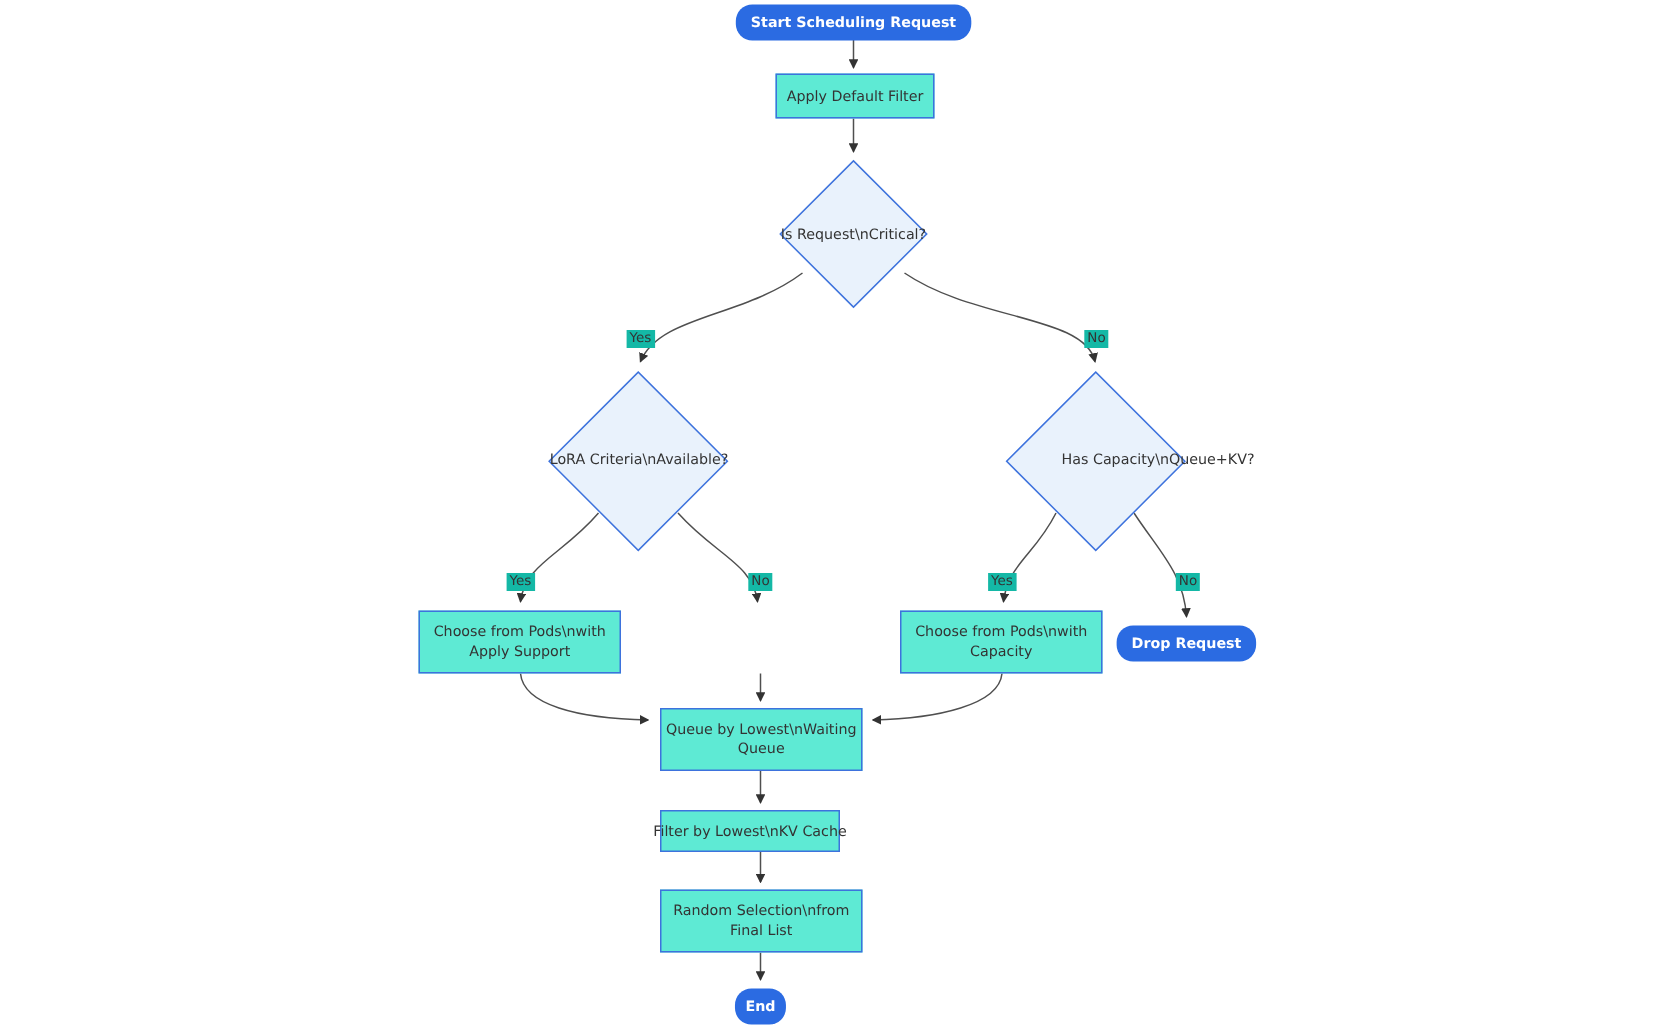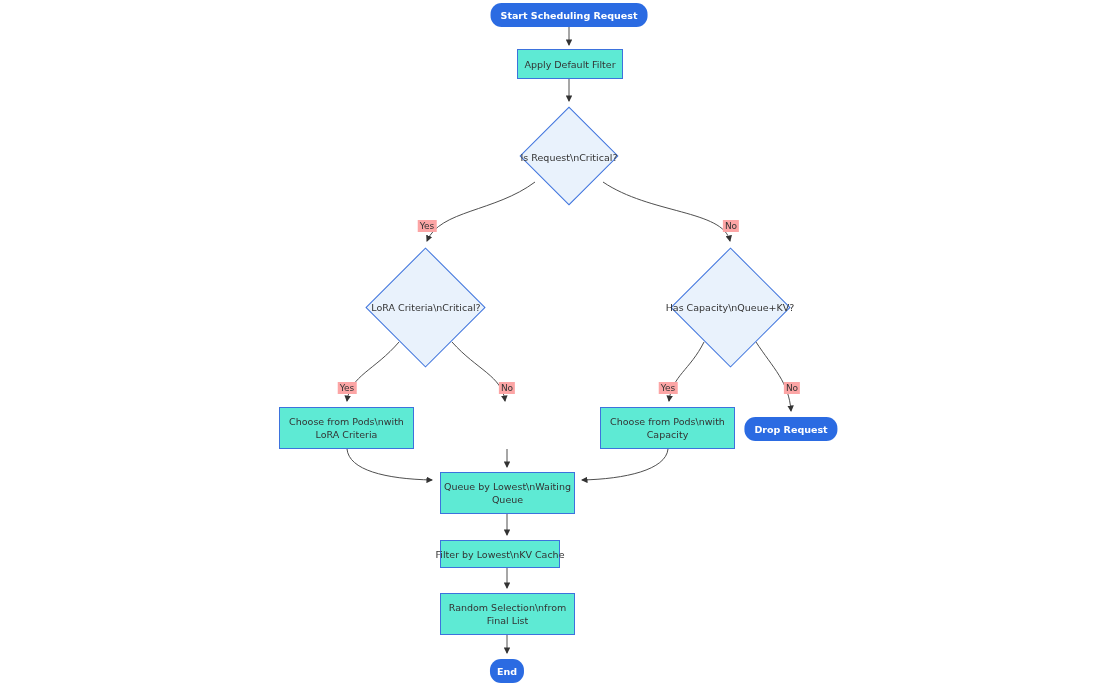--- a/index.html
+++ b/index.html
@@ -18,21 +18,21 @@
   }
   .stadium.round{padding:12px 7px;border-radius:11px;}
   .diamond{position:absolute;box-sizing:border-box;background:#e9f2fc;border:1.5px solid #3d72dd;
     transform:rotate(45deg);}
   .decision-label{
     position:absolute;transform:translate(-50%,-50%);font-size:9.5px;white-space:nowrap;
     text-align:center;color:#333333;
   }
   .edge-label{
     position:absolute;transform:translate(-50%,-50%);font-size:9px;color:#333333;
-    background:#fca5a5;padding:0 2px;line-height:12px;white-space:nowrap;text-align:center;
+    background:#14b8a6;padding:0 2px;line-height:12px;white-space:nowrap;text-align:center;
   }
   .line{white-space:nowrap;}
 </style>
 </head>
 <body>
 
 <div class="canvas">
 
   <svg class="edges" width="1103" height="685">
     <defs>
@@ -63,28 +63,28 @@
   </div>
 
   <div class="node process" style="left:517px;top:49px;width:106px;height:30px">
     <div class="line">Apply Default Filter</div>
   </div>
 
   <div class="diamond" style="left:534px;top:121px;width:70px;height:70px"></div>
   <div class="decision-label" style="left:569px;top:157px">Is Request\nCritical?</div>
 
   <div class="diamond" style="left:383px;top:265px;width:85px;height:85px"></div>
-  <div class="decision-label" style="left:426px;top:307px">LoRA Criteria\nCritical?</div>
+  <div class="decision-label" style="left:426px;top:307px">LoRA Criteria\nAvailable?</div>
 
   <div class="diamond" style="left:688px;top:265px;width:85px;height:85px"></div>
-  <div class="decision-label" style="left:730px;top:307px">Has Capacity\nQueue+KV?</div>
+  <div class="decision-label" style="left:772px;top:307px">Has Capacity\nQueue+KV?</div>
 
   <div class="node process" style="left:279px;top:407px;width:135px;height:42px">
     <div class="line">Choose from Pods\nwith</div>
-    <div class="line">LoRA Criteria</div>
+    <div class="line">Apply Support</div>
   </div>
 
 
   <div class="node process" style="left:600px;top:407px;width:135px;height:42px">
     <div class="line">Choose from Pods\nwith</div>
     <div class="line">Capacity</div>
   </div>
 
   <div class="node stadium" style="left:791px;top:417px;height:20px">
     <span class="line">Drop Request</span>

